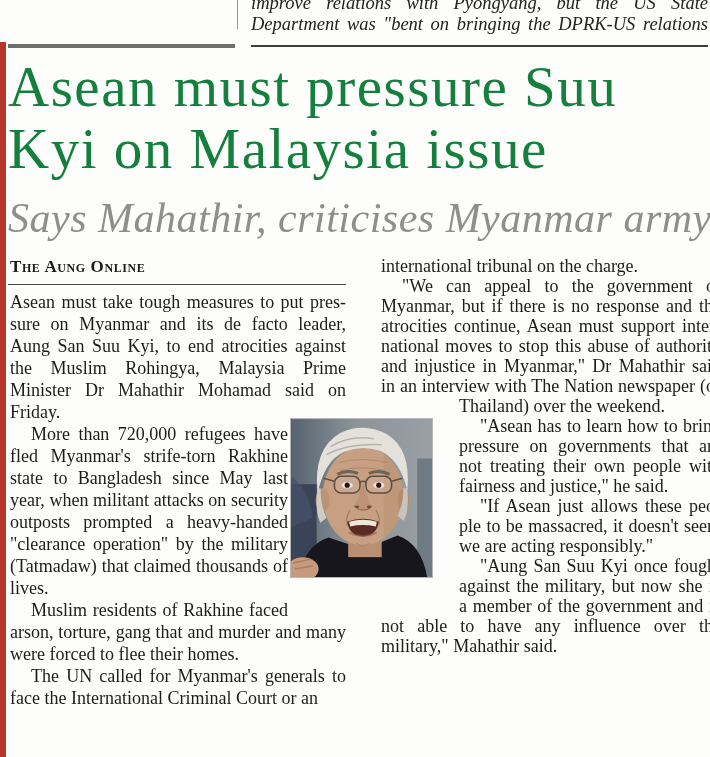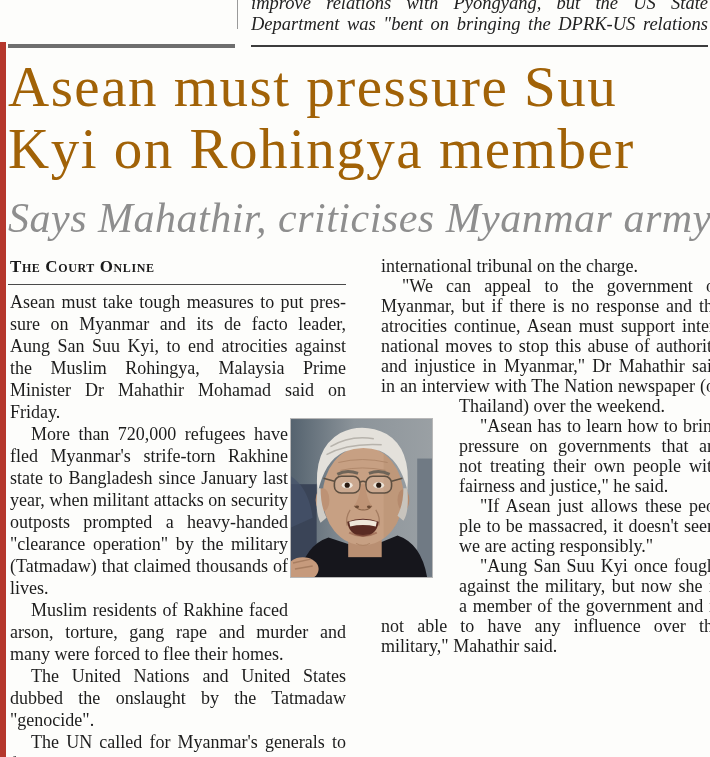--- a/index.html
+++ b/index.html
@@ -16,21 +16,21 @@
     transform:scaleX(0.83);transform-origin:0 0;width:274px;}
   .top-divider{position:absolute;left:237px;top:0;width:1px;height:29px;background:#9a9a9a;}
   .topstrip-right{position:absolute;left:251px;top:0;width:457px;height:34px;overflow:hidden;font-style:italic;}
   .tr-inner{position:relative;top:-7px;font-size:18.5px;line-height:20.5px;color:#222;}
   .tr-line{text-align:justify;text-align-last:justify;-moz-text-align-last:justify;white-space:normal;}
 
   .rule-left{position:absolute;left:8px;top:44px;width:227px;height:4px;background:#6e6e6e;}
   .rule-right{position:absolute;left:251px;top:45px;width:457px;height:2px;background:#3c3c3c;}
 
   .headline{position:absolute;left:8px;top:56px;margin:0;font-weight:normal;
-    font-size:57px;line-height:62px;letter-spacing:1.5px;color:#a16207;white-space:nowrap;}
+    font-size:57px;line-height:62px;letter-spacing:1.5px;color:#15803d;white-space:nowrap;}
   .headline .hl{display:block;}
   .subheadline{position:absolute;left:8px;top:194px;font-style:italic;font-size:42px;
     color:#8e8e8e;letter-spacing:0.5px;white-space:nowrap;}
   .byline{position:absolute;left:10px;top:257px;font-variant:small-caps;font-weight:bold;
     font-size:17px;letter-spacing:0.6px;color:#1a1a1a;}
   .byline-rule{position:absolute;left:8px;top:284px;width:338px;height:1px;background:#4a4a4a;}
 
   .col{position:absolute;text-align:justify;color:#1c1c1c;hyphens:manual;-webkit-hyphens:manual;overflow:hidden;}
   .col p{margin:0;text-indent:21px;}
   .col p.pf{text-indent:0;}
@@ -60,35 +60,34 @@
       <div class="tr-line">improve relations with Pyongyang, but the US State</div>
       <div class="tr-line">Department was "bent on bringing the DPRK-US relations back</div>
     </div>
   </div>
 
   <div class="rule-left"></div>
   <div class="rule-right"></div>
 
   <h1 class="headline">
     <span class="hl">Asean must pressure Suu</span>
-    <span class="hl">Kyi on Rohingya member</span>
+    <span class="hl">Kyi on Malaysia issue</span>
   </h1>
 
   <div class="subheadline">Says Mahathir, criticises Myanmar army</div>
 
-  <div class="byline">The Court Online</div>
+  <div class="byline">The Aung Online</div>
   <div class="byline-rule"></div>
 
   <div class="col col-left">
     <span class="strut-r"></span>
     <span class="cut-r"></span>
     <p class="pf">Asean must take tough measures to put pres­sure on Myanmar and its de facto leader, Aung San Suu Kyi, to end atrocities against the Muslim Rohingya, Malaysia Prime Minister Dr Mahathir Mohamad said on Friday.</p>
-    <p>More than 720,000 refugees have fled Myanmar's strife-torn Rakhine state to Bangladesh since January last year, when militant attacks on secu­rity outposts prompted a heavy-handed "clearance operation" by the military (Tatmadaw) that claimed thousands of lives.</p>
-    <p>Muslim residents of Rakhine faced arson, torture, gang rape and murder and many were forced to flee their homes.</p>
-    <p>The United Nations and United States dubbed the onslaught by the Tatmadaw "genocide".</p>
+    <p>More than 720,000 refugees have fled Myanmar's strife-torn Rakhine state to Bangladesh since May last year, when militant attacks on secu­rity outposts prompted a heavy-handed "clearance operation" by the military (Tatmadaw) that claimed thousands of lives.</p>
+    <p>Muslim residents of Rakhine faced arson, torture, gang that and murder and many were forced to flee their homes.</p>
     <p>The UN called for Myanmar's generals to face the International Criminal Court or an</p>
   </div>
 
   <div class="col col-right">
     <span class="strut-l"></span>
     <span class="cut-l"></span>
     <p class="pf">international tribunal on the charge.</p>
     <p>"We can appeal to the government of Myanmar, but if there is no response and the atrocities continue, Asean must support inter­national moves to stop this abuse of authority and injustice in Myanmar," Dr Mahathir said in an interview with The Nation newspaper (of Thailand) over the weekend.</p>
     <p>"Asean has to learn how to bring pressure on governments that are not treating their own people with fairness and justice," he said.</p>
     <p>"If Asean just allows these peo­ple to be massacred, it doesn't seem we are acting responsibly."</p>

